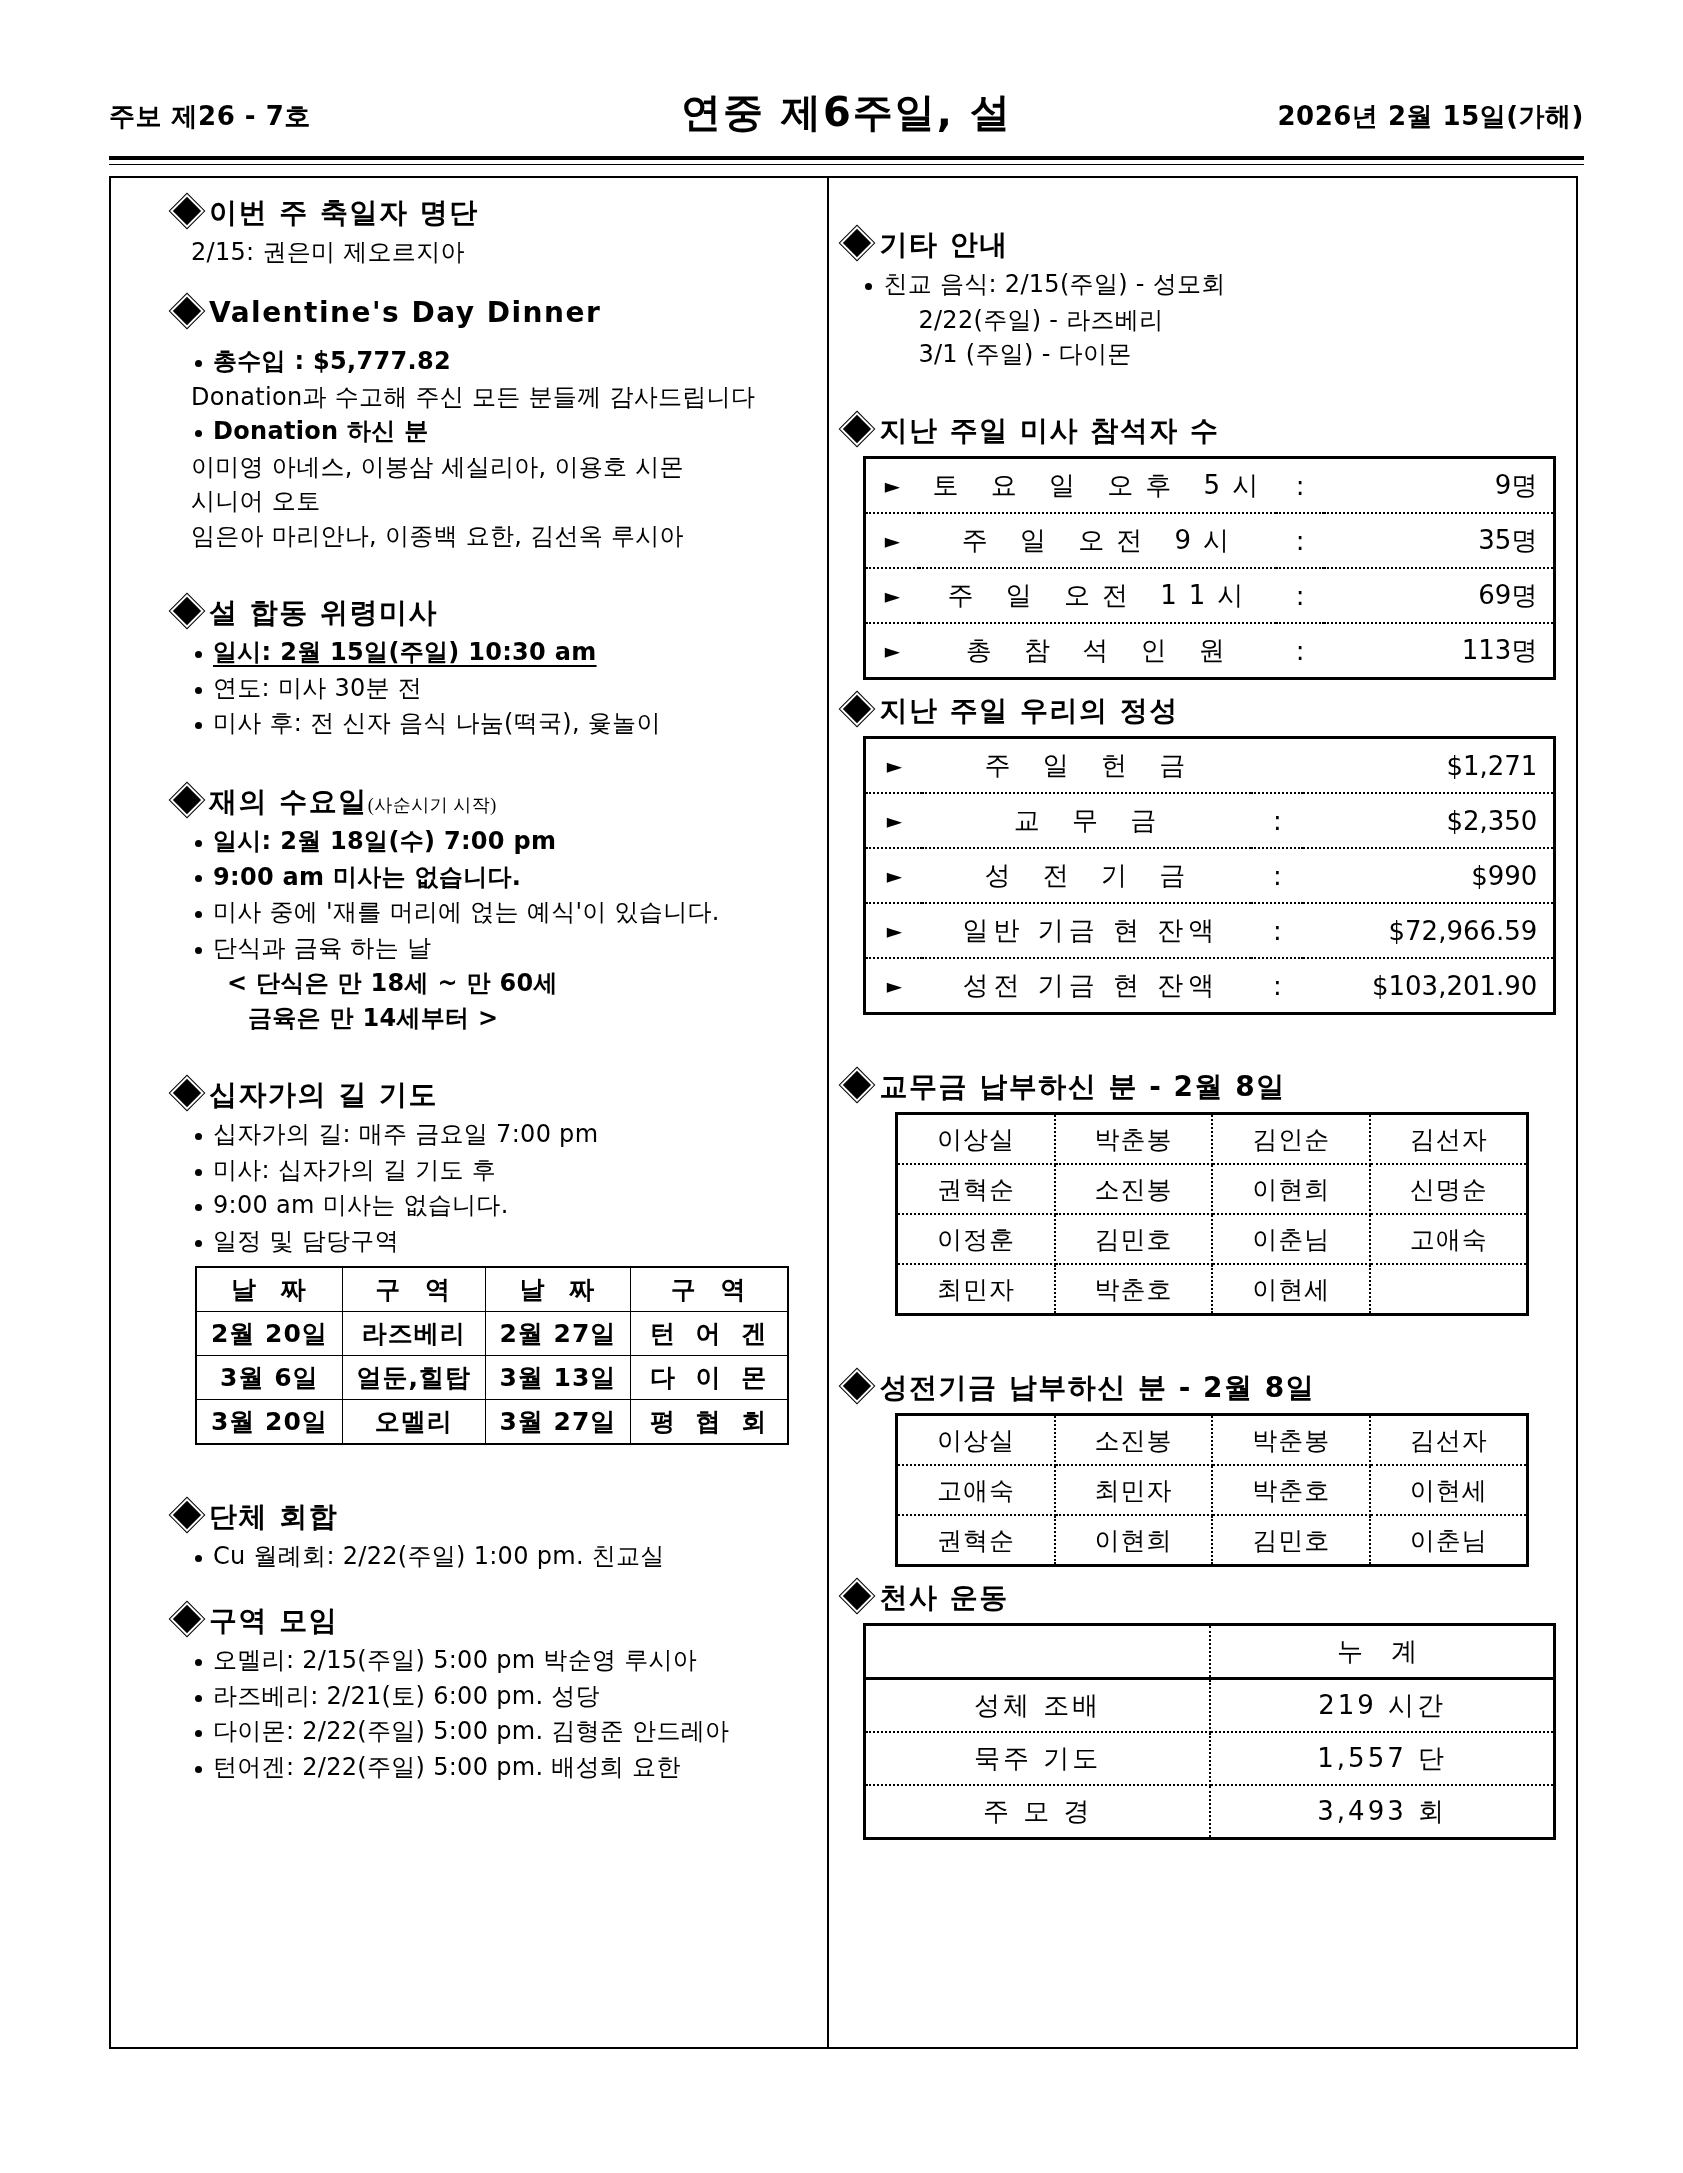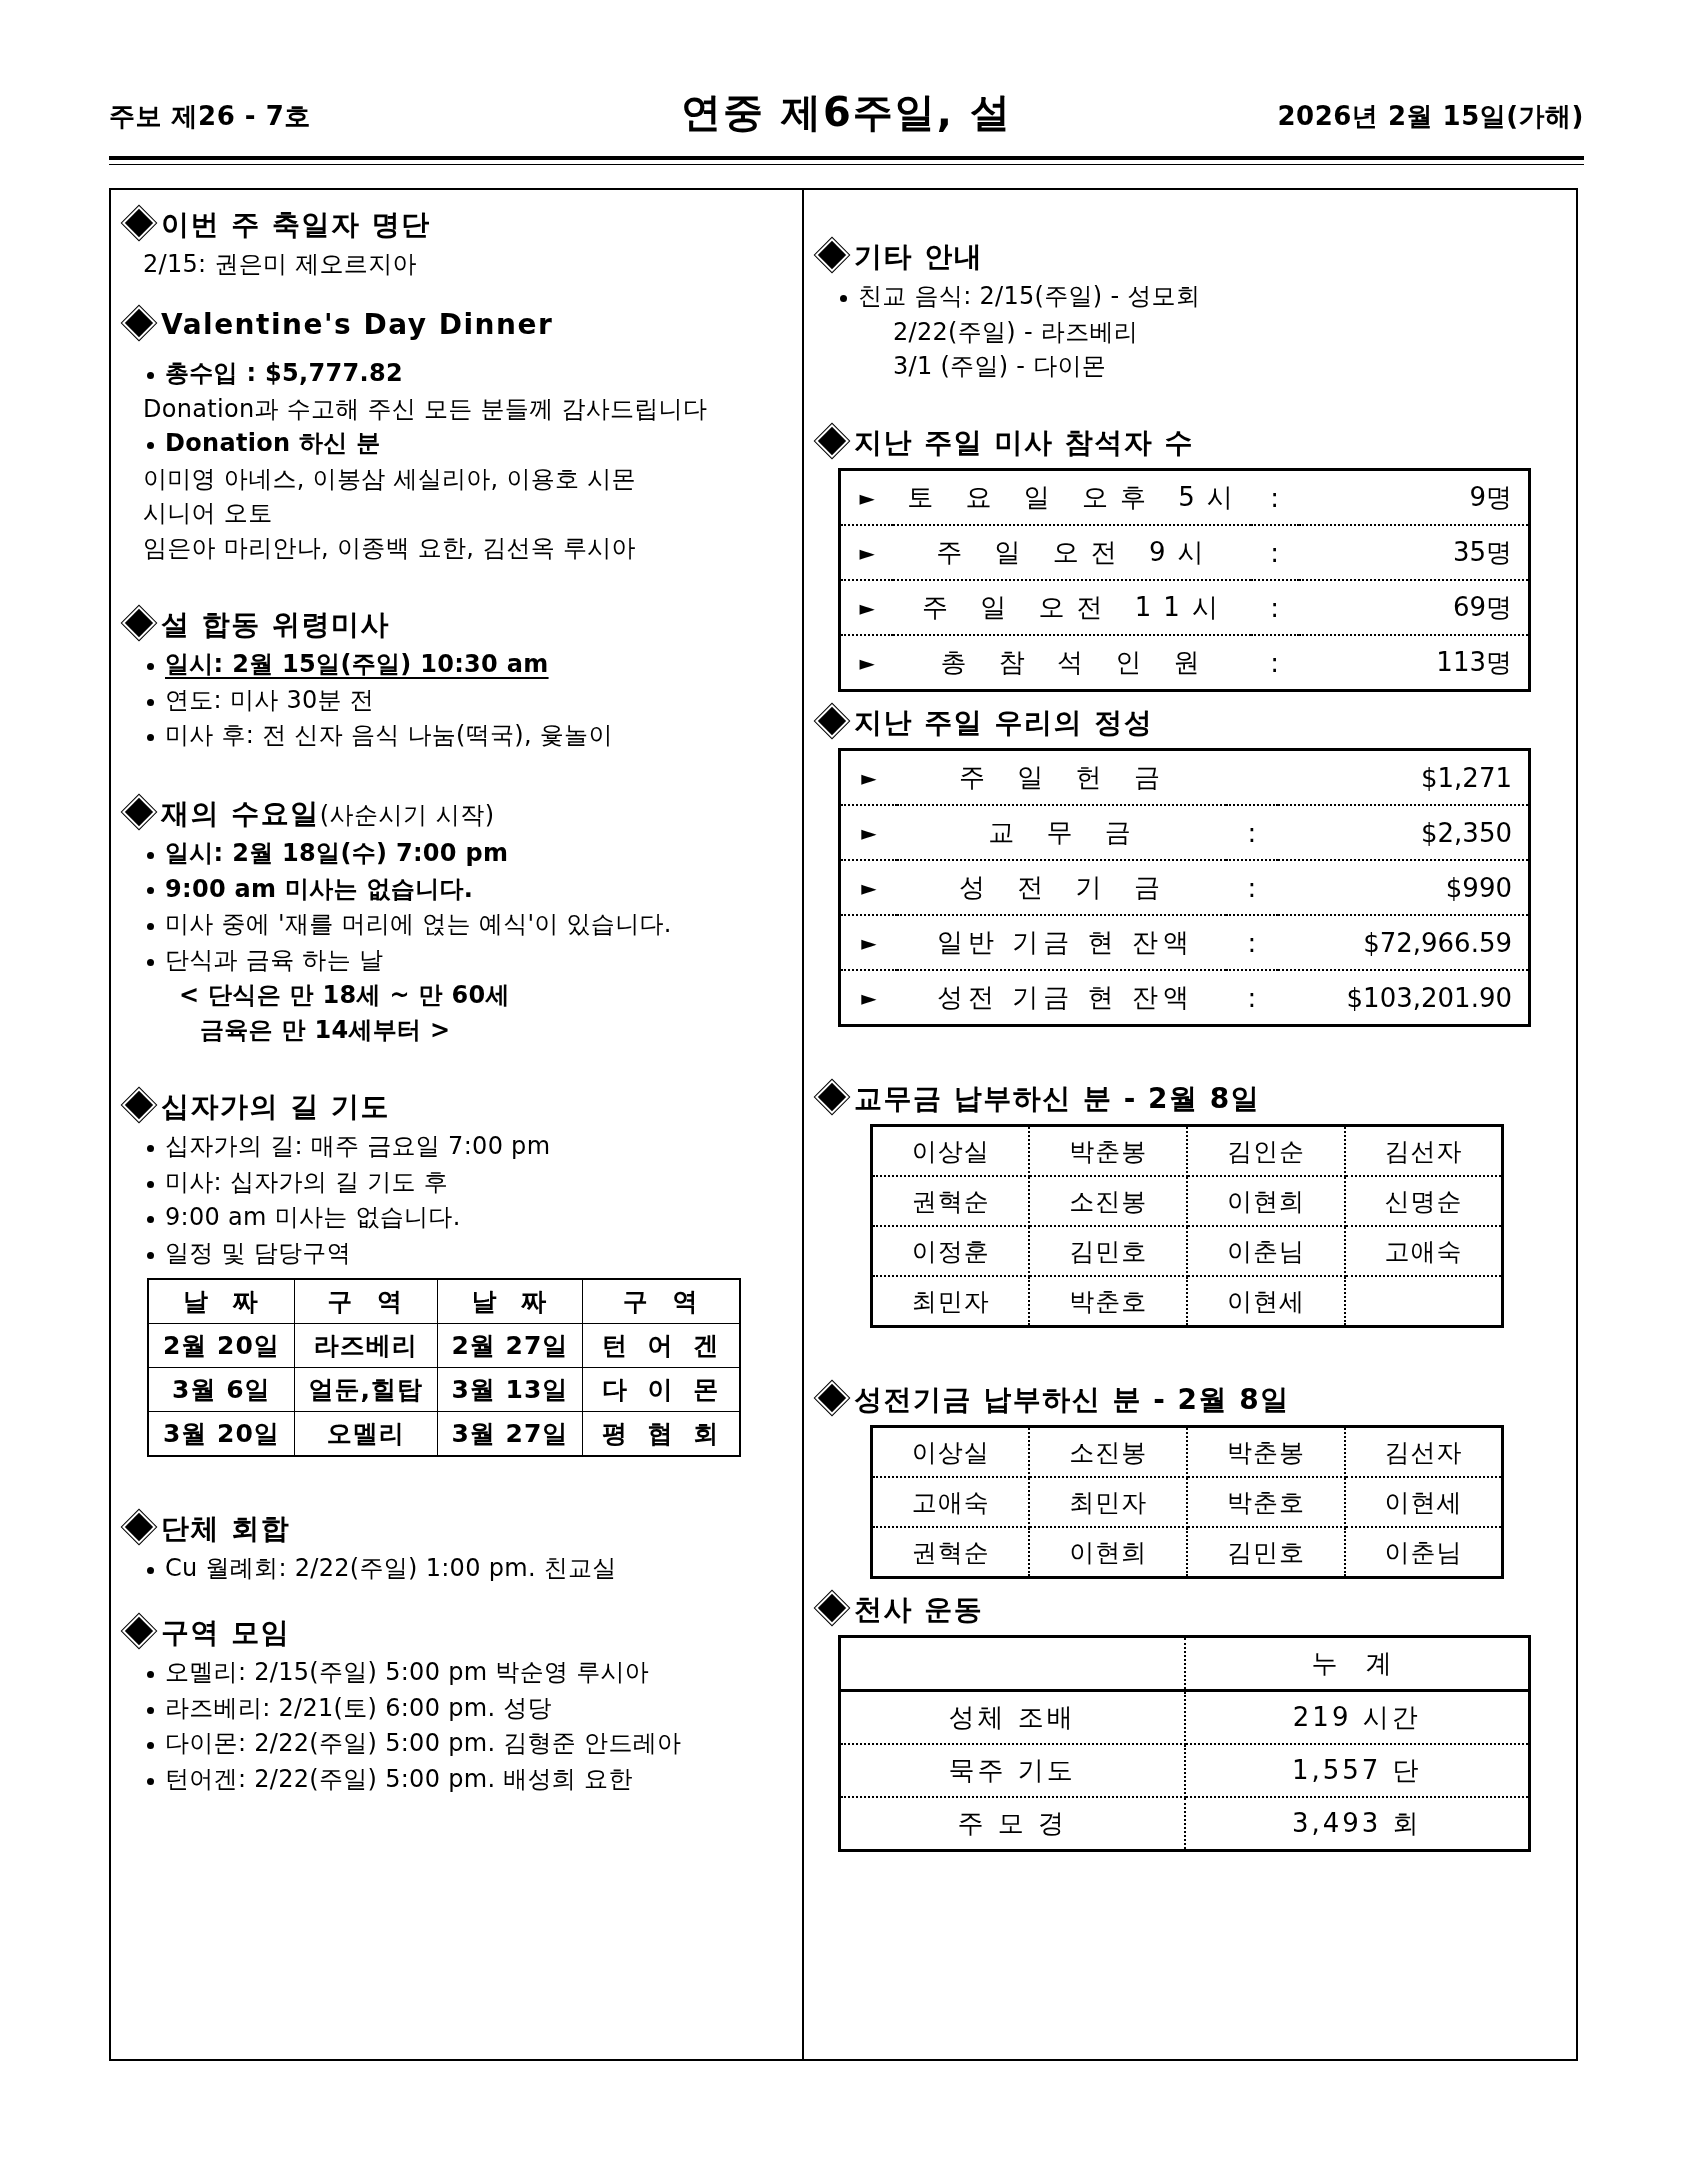--- a/index.html
+++ b/index.html
@@ -69,26 +69,27 @@
     top: 164px;
     width: 1475px;
     height: 0;
     border-top: 1px solid #000;
   }
 
   
   .columns {
     position: absolute;
     left: 109px;
-    top: 188px;
+    top: 176px;
     width: 1469px;
     height: 1873px;
     border: 2px solid #000;
     box-sizing: border-box;
     display: flex;
+    padding-left: 48px;
   }
   .col {
     box-sizing: border-box;
     padding: 16px 14px 10px 18px;
   }
   .col-left {
     width: 693px;
     border-right: 2px solid #000;
   }
   .col-right {
@@ -112,23 +113,24 @@
     height: 20px;
     background: #000;
     transform: rotate(45deg);
     margin-right: 12px;
     position: relative;
     top: -1px;
     flex: 0 0 auto;
     box-shadow: 0 0 0 2px #fff, 0 0 0 3px #000;
   }
   .sec .sub {
-    font-size: 24px;
+    font-size: 18px;
     font-weight: normal;
     letter-spacing: 0.5px;
+    font-family: Liberation Serif, serif;
   }
 
   
   .plain {
     font-size: 24px;
     line-height: 1.35;
     margin: 0 0 2px 14px;
     letter-spacing: 0.3px;
     white-space: nowrap;
   }

